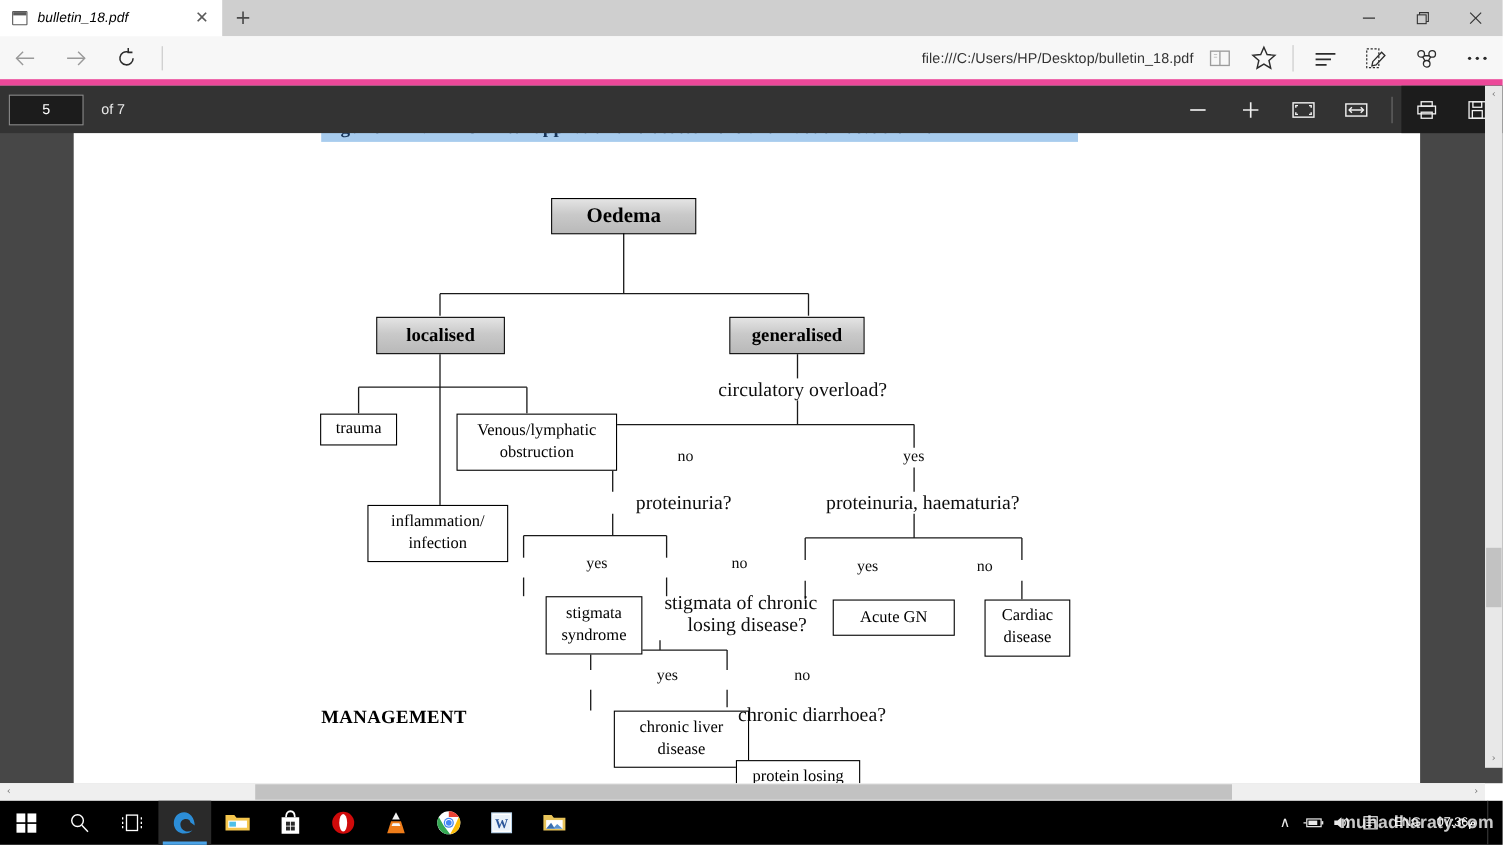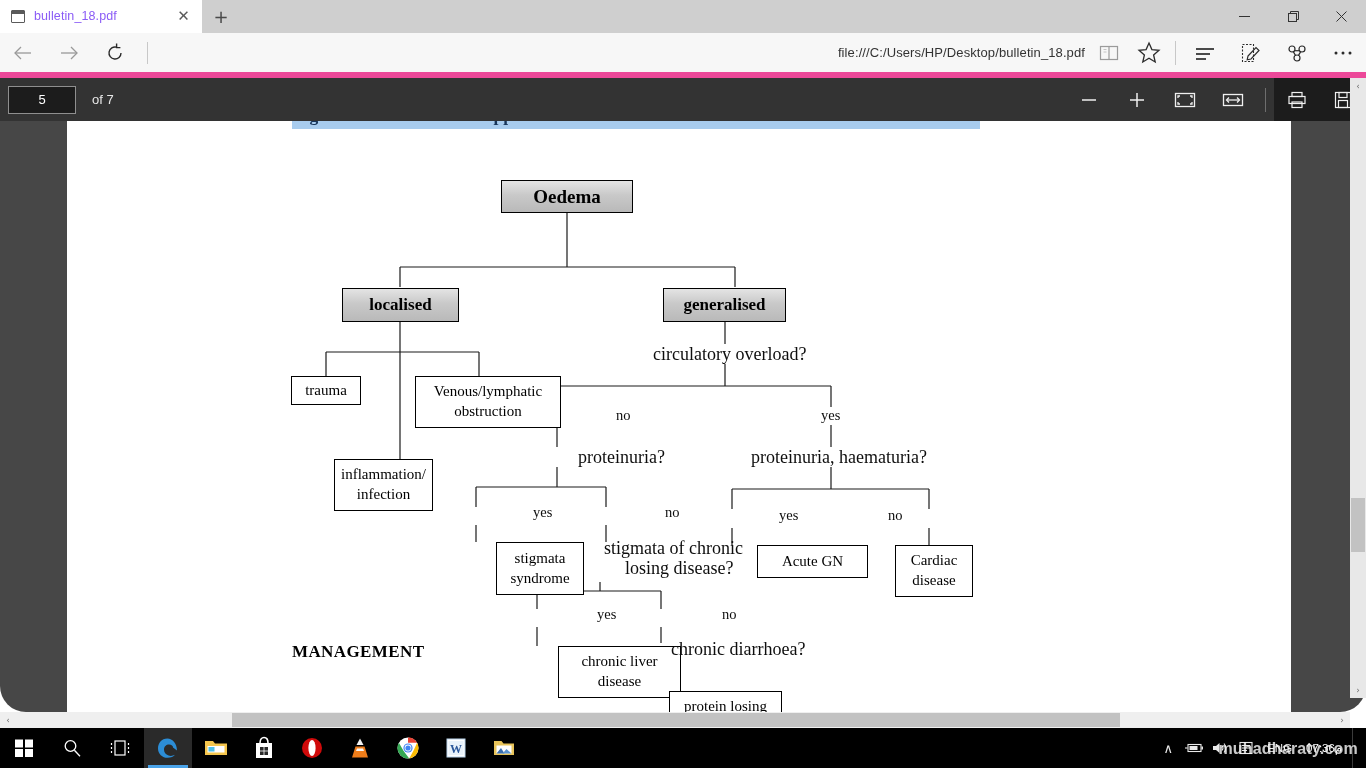--- a/index.html
+++ b/index.html
@@ -24,22 +24,23 @@
   }
   .tab-favicon { width: 14px; height: 13px; position: relative; flex: 0 0 auto; }
   .tab-favicon i {
     position: absolute; inset: 0; border: 1.4px solid #5a5a5a; border-radius: 1px;
   }
   .tab-favicon i::before {
     content: ""; position: absolute; left: 0; right: 0; top: 0; height: 3px;
     background: #5a5a5a;
   }
   .tab-title {
-    margin-left: 9px; font-size: 12.5px; color: #8b5cf6; white-space: nowrap;
+    margin-left: 9px; font-size: 12.5px; color: #000000; white-space: nowrap;
     letter-spacing: .1px;
+    font-style: italic;
   }
   .tab-close {
     position: absolute; right: 10px; top: 8px; width: 17px; height: 17px;
     color: #5a5a5a; font-size: 15px; line-height: 17px; text-align: center;
     font-family: "DejaVu Sans", sans-serif;
   }
   .newtab {
     position: absolute; left: 202px; top: 0; width: 38px; height: 33px;
     background: #cfcfcf; color: #4a4a4a; font-size: 18px;
     display: flex; align-items: center; justify-content: center;
@@ -82,21 +83,21 @@
   .toolicon {
     width: 40px; height: 45px; display: flex; align-items: center;
     justify-content: center; color: #3a3a3a;
   }
   .toolicon.big { width: 46px; }
   .vsep2 { width: 1px; height: 24px; background: #c8c8c8; margin: 0 6px; }
 
   
   .viewer {
     position: absolute; top: 78px; left: 0; width: 1366px; height: 634px;
-    background: #474747; overflow: hidden; border-radius: 26px;
+    background: #474747; overflow: hidden;
   }
   .pdfpage {
     position: absolute; left: 67px; top: 41px; width: 1224px; height: 628px;
     background: #ffffff;
   }
 
   
   .pdftoolbar {
     position: absolute; top: 78px; left: 0; width: 1366px; height: 43px;
     background: #333333; display: flex; align-items: center;
@@ -383,21 +384,21 @@
         <div class="node shaded root" style="left:434px; top:61px; width:132px; height:33px;">Oedema</div>
 
         <div class="node shaded branch" style="left:275px; top:169px; width:117px; height:34px;">localised</div>
 
         <div class="node shaded branch" style="left:596px; top:169px; width:123px; height:34px;">generalised</div>
 
         <div class="node" style="left:224px; top:257px; width:70px; height:29px;">trauma</div>
 
         <div class="node" style="left:348px; top:257px; width:146px; height:52px; padding:0 5px;">Venous/lymphatic obstruction</div>
 
-        <div class="node" style="left:267px; top:340px; width:99px; height:52px;">inflammation/ infection</div>
+        <div class="node" style="left:267px; top:340px; width:128px; height:52px;">inflammation/ infection</div>
 
         <div class="node" style="left:429px; top:423px; width:88px; height:53px;">stigmata syndrome</div>
 
         <div class="node" style="left:491px; top:527px; width:123px; height:52px;">chronic liver disease</div>
 
         <div class="node" style="left:602px; top:572px; width:113px; height:52px;">protein losing enteropathy</div>
 
         <div class="node" style="left:690px; top:426px; width:111px; height:33px;">Acute GN</div>
 
         <div class="node" style="left:828px; top:426px; width:78px; height:52px;">Cardiac disease</div>

